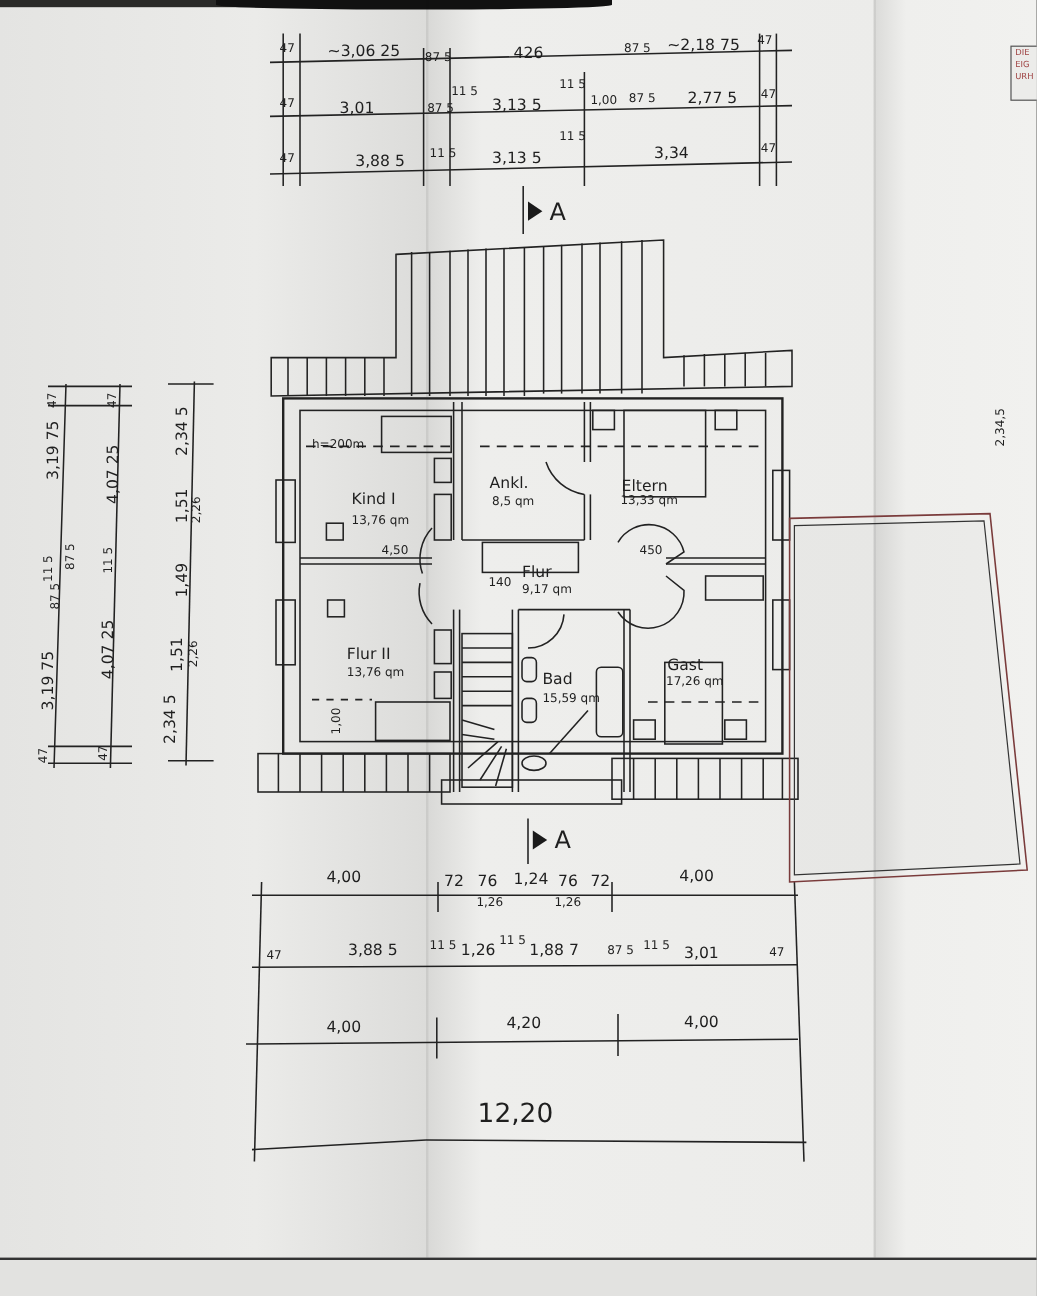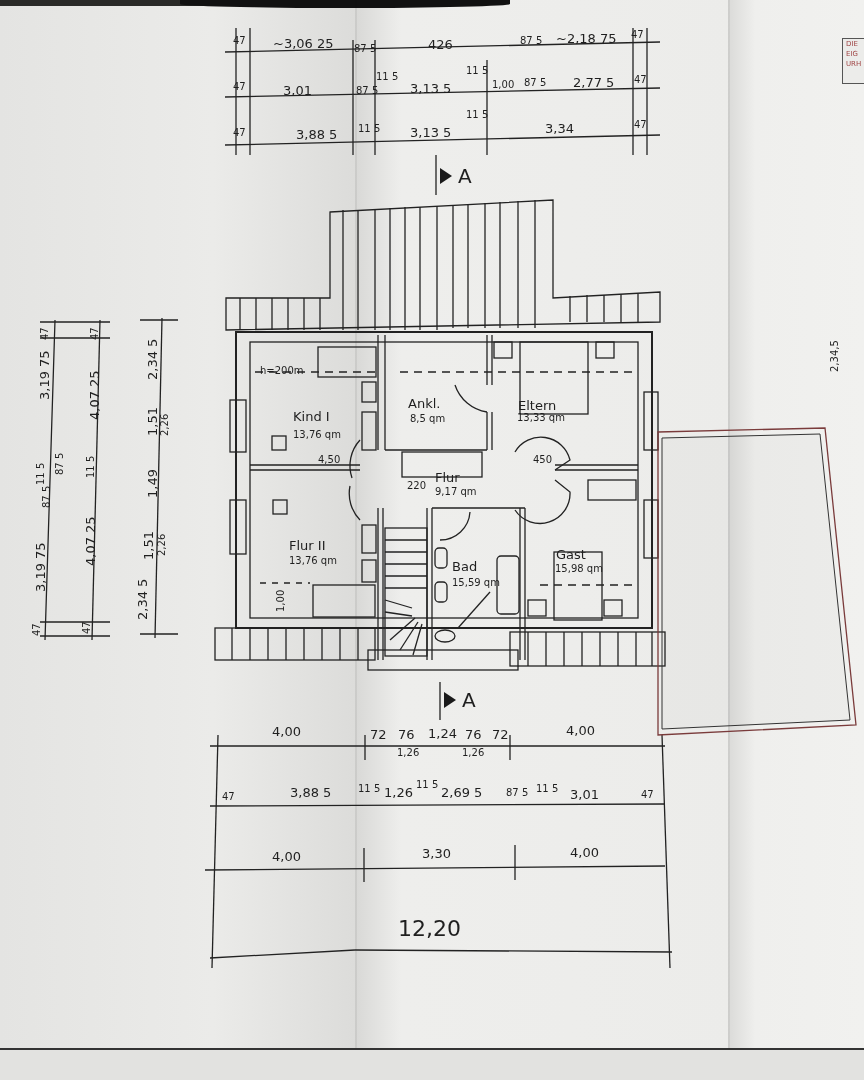--- a/index.html
+++ b/index.html
@@ -260,55 +260,55 @@
 
 <div class="lbl room" style="left:408px;top:397px">Ankl.</div>
 <div class="lbl area" style="left:410px;top:414px">8,5 qm</div>
 
 <div class="lbl room" style="left:518px;top:399px">Eltern</div>
 <div class="lbl area" style="left:517px;top:413px">13,33 qm</div>
 <div class="lbl area" style="left:533px;top:455px">450</div>
 
 <div class="lbl room" style="left:435px;top:471px">Flur</div>
 <div class="lbl area" style="left:435px;top:487px">9,17 qm</div>
-<div class="lbl area" style="left:407px;top:481px">220</div>
+<div class="lbl area" style="left:407px;top:481px">140</div>
 
 <div class="lbl room" style="left:289px;top:539px">Flur II</div>
 <div class="lbl area" style="left:289px;top:556px">13,76 qm</div>
 <div class="lbl area vert" style="left:276px;top:612px">1,00</div>
 
 <div class="lbl room" style="left:452px;top:560px">Bad</div>
 <div class="lbl area" style="left:452px;top:578px">15,59 qm</div>
 
 <div class="lbl room" style="left:556px;top:548px">Gast</div>
-<div class="lbl area" style="left:555px;top:564px">15,98 qm</div>
+<div class="lbl area" style="left:555px;top:564px">17,26 qm</div>
 
 <div class="lbl dim" style="left:272px;top:725px">4,00</div>
 <div class="lbl dim" style="left:370px;top:728px">72</div>
 <div class="lbl dim" style="left:398px;top:728px">76</div>
 <div class="lbl dim-s" style="left:397px;top:748px">1,26</div>
 <div class="lbl dim" style="left:428px;top:727px">1,24</div>
 <div class="lbl dim" style="left:465px;top:728px">76</div>
 <div class="lbl dim-s" style="left:462px;top:748px">1,26</div>
 <div class="lbl dim" style="left:492px;top:728px">72</div>
 <div class="lbl dim" style="left:566px;top:724px">4,00</div>
 
 <div class="lbl dim-s" style="left:222px;top:792px">47</div>
 <div class="lbl dim" style="left:290px;top:786px">3,88 5</div>
 <div class="lbl dim-s" style="left:358px;top:784px">11 5</div>
 <div class="lbl dim" style="left:384px;top:786px">1,26</div>
 <div class="lbl dim-s" style="left:416px;top:780px">11 5</div>
-<div class="lbl dim" style="left:441px;top:786px">2,69 5</div>
+<div class="lbl dim" style="left:441px;top:786px">1,88 7</div>
 <div class="lbl dim-s" style="left:506px;top:788px">87 5</div>
 <div class="lbl dim-s" style="left:536px;top:784px">11 5</div>
 <div class="lbl dim" style="left:570px;top:788px">3,01</div>
 <div class="lbl dim-s" style="left:641px;top:790px">47</div>
 
 <div class="lbl dim" style="left:272px;top:850px">4,00</div>
-<div class="lbl dim" style="left:422px;top:847px">3,30</div>
+<div class="lbl dim" style="left:422px;top:847px">4,20</div>
 <div class="lbl dim" style="left:570px;top:846px">4,00</div>
 <div class="lbl big" style="left:398px;top:918px">12,20</div>
 
 <div class="stamp">
   <span>DIE</span>
   <span>EIG</span>
   <span>URH</span>
 </div>
 <div class="lbl dim-s vert" style="left:830px;top:372px">2,34,5</div>
 

